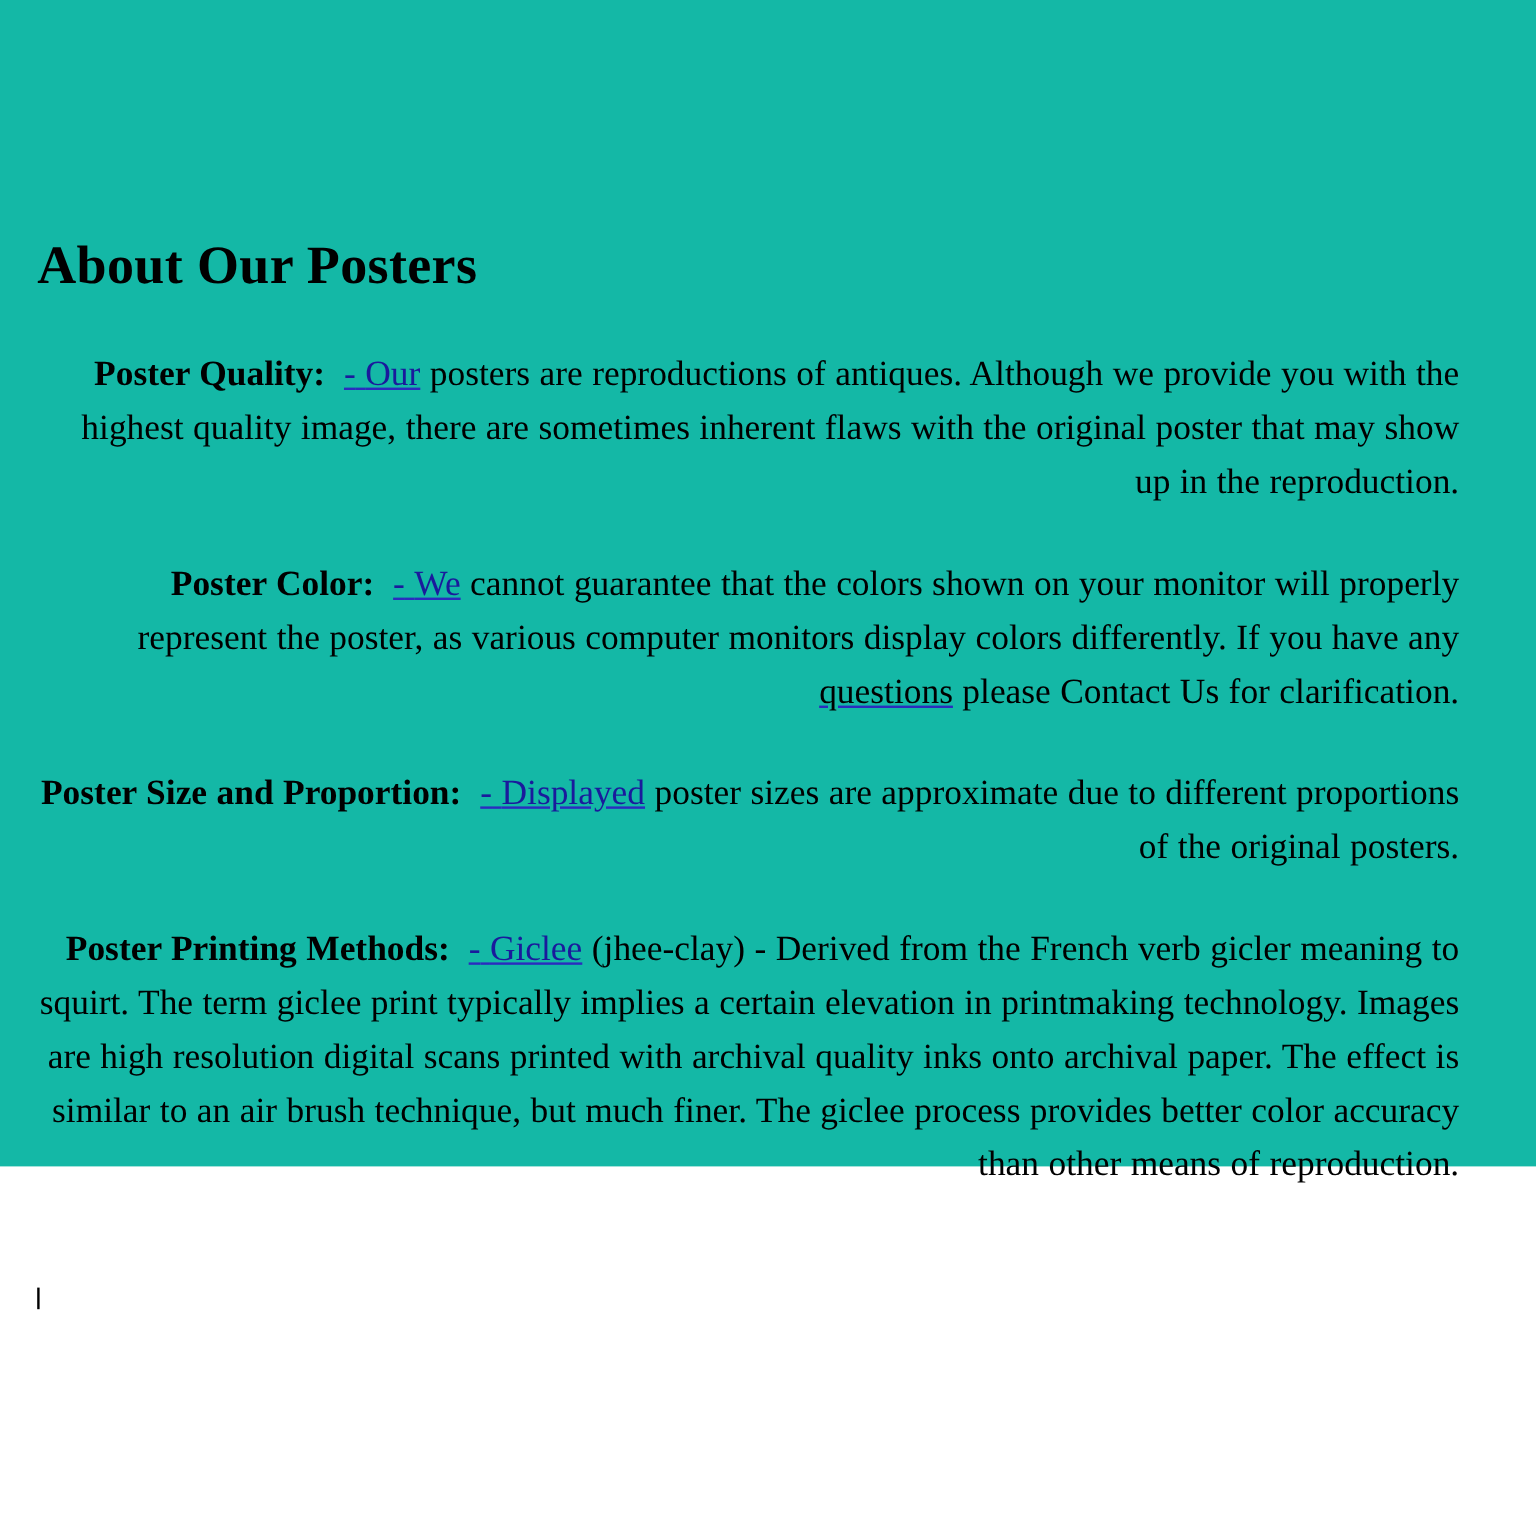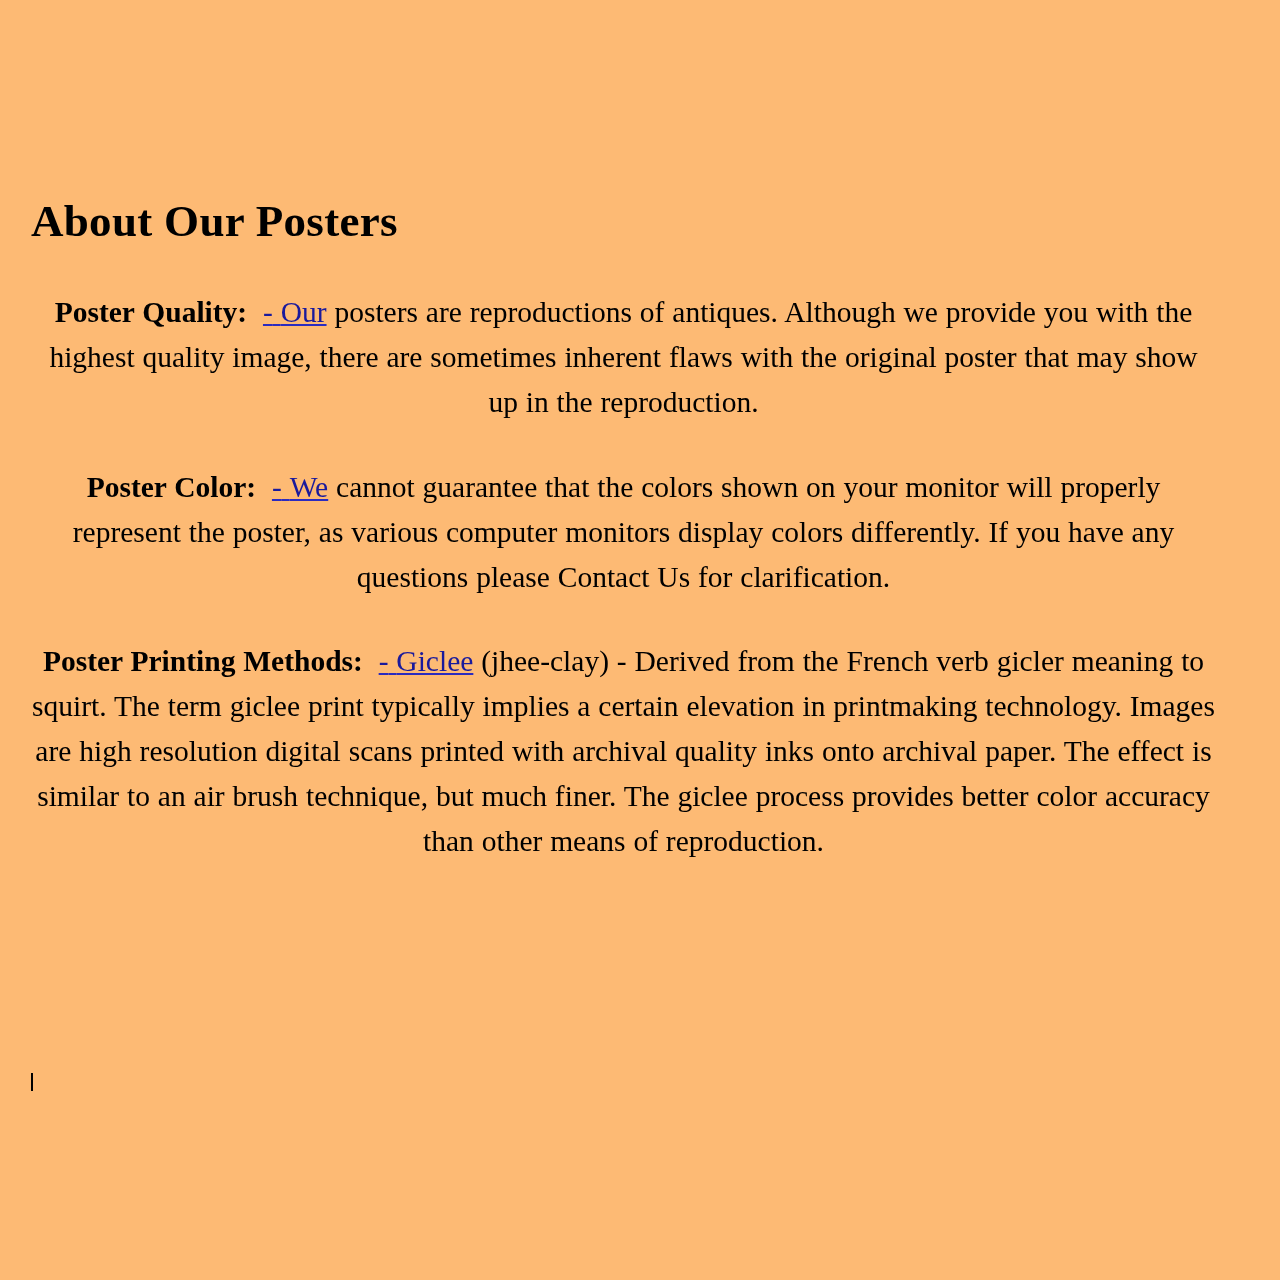--- a/index.html
+++ b/index.html
@@ -13,56 +13,57 @@
     font-family: "Liberation Serif", serif;
     color: #000000;
     overflow: hidden;
     position: relative;
   }
   .page {
     position: absolute;
     left: 0;
     top: 0;
     width: 1280px;
-    height: 1280px;
-    background: #fdba74;
+    height: 972px;
+    background: #14b8a6;
   }
   .content {
     position: absolute;
     left: 31px;
     top: 196px;
     width: 1185px;
   }
   .doc-title {
     font-size: 45px;
     font-weight: bold;
     line-height: 1.12;
     letter-spacing: 0.3px;
     margin: 0 0 44px 0;
     font-family: "Liberation Serif", serif;
   }
   .para {
     font-size: 29.5px;
     line-height: 1.52;
     margin: 0 0 40px 0;
-    text-align: center;
+    text-align: right;
     word-spacing: 0.5px;
   }
   .para:last-child {
     margin-bottom: 0;
   }
   .lead {
     font-weight: bold;
   }
   .hl {
     color: #1a1a9c;
     text-decoration: underline;
     text-decoration-color: #2b2bbf;
   }
   .ulink {
+    text-decoration: underline;
     text-decoration-color: #2b2bbf;
   }
   .sp-red {
     text-decoration-style: wavy;
     text-decoration-color: #d42b1f;
     text-decoration-thickness: 1.5px;
   }
   .sp-gold {
     text-decoration-style: dotted;
     text-decoration-color: #b08b1e;
@@ -87,20 +88,23 @@
     <h1 class="doc-title">About Our Posters</h1>
 
     <p class="para">
       <span class="lead">Poster Quality:</span><span>&nbsp; </span><span class="hl">-</span><span class="hl">&nbsp;</span><span class="hl">Our</span><span> posters are reproductions of antiques. Although we provide you with the highest quality image, there are sometimes inherent flaws with the original poster that may show up in the reproduction.</span>
     </p>
 
     <p class="para">
       <span class="lead">Poster Color:</span><span>&nbsp; </span><span class="hl">-</span><span class="hl">&nbsp;</span><span class="hl">We</span><span> cannot guarantee that the colors shown on your monitor will properly represent the poster, as various computer monitors display colors differently. If you have any </span><span class="ulink">questions</span><span> please Contact Us for clarification.</span>
     </p>
 
+    <p class="para">
+      <span class="lead">Poster Size and Proportion:</span><span>&nbsp; </span><span class="hl">-</span><span class="hl">&nbsp;</span><span class="hl">Displayed</span><span> poster sizes are approximate due to different proportions of the original posters.</span>
+    </p>
 
     <p class="para">
       <span class="lead">Poster Printing Methods:</span><span>&nbsp; </span><span class="hl">-</span><span class="hl">&nbsp;</span><span class="hl">Giclee</span><span> (</span><span class="sp-red">jhee</span><span>-clay) - Derived from the French verb </span><span class="sp-red">gicler</span><span> meaning to squirt. The term giclee print typically implies a certain elevation in printmaking technology. Images are high resolution digital scans printed with archival quality inks onto archival paper. The effect is </span><span class="sp-gold">similar to</span><span> an air brush technique, but much finer. The giclee process provides better color accuracy than other means of reproduction.</span>
     </p>
 
   </div>
 
   <div class="caret"></div>
 
 </div>

